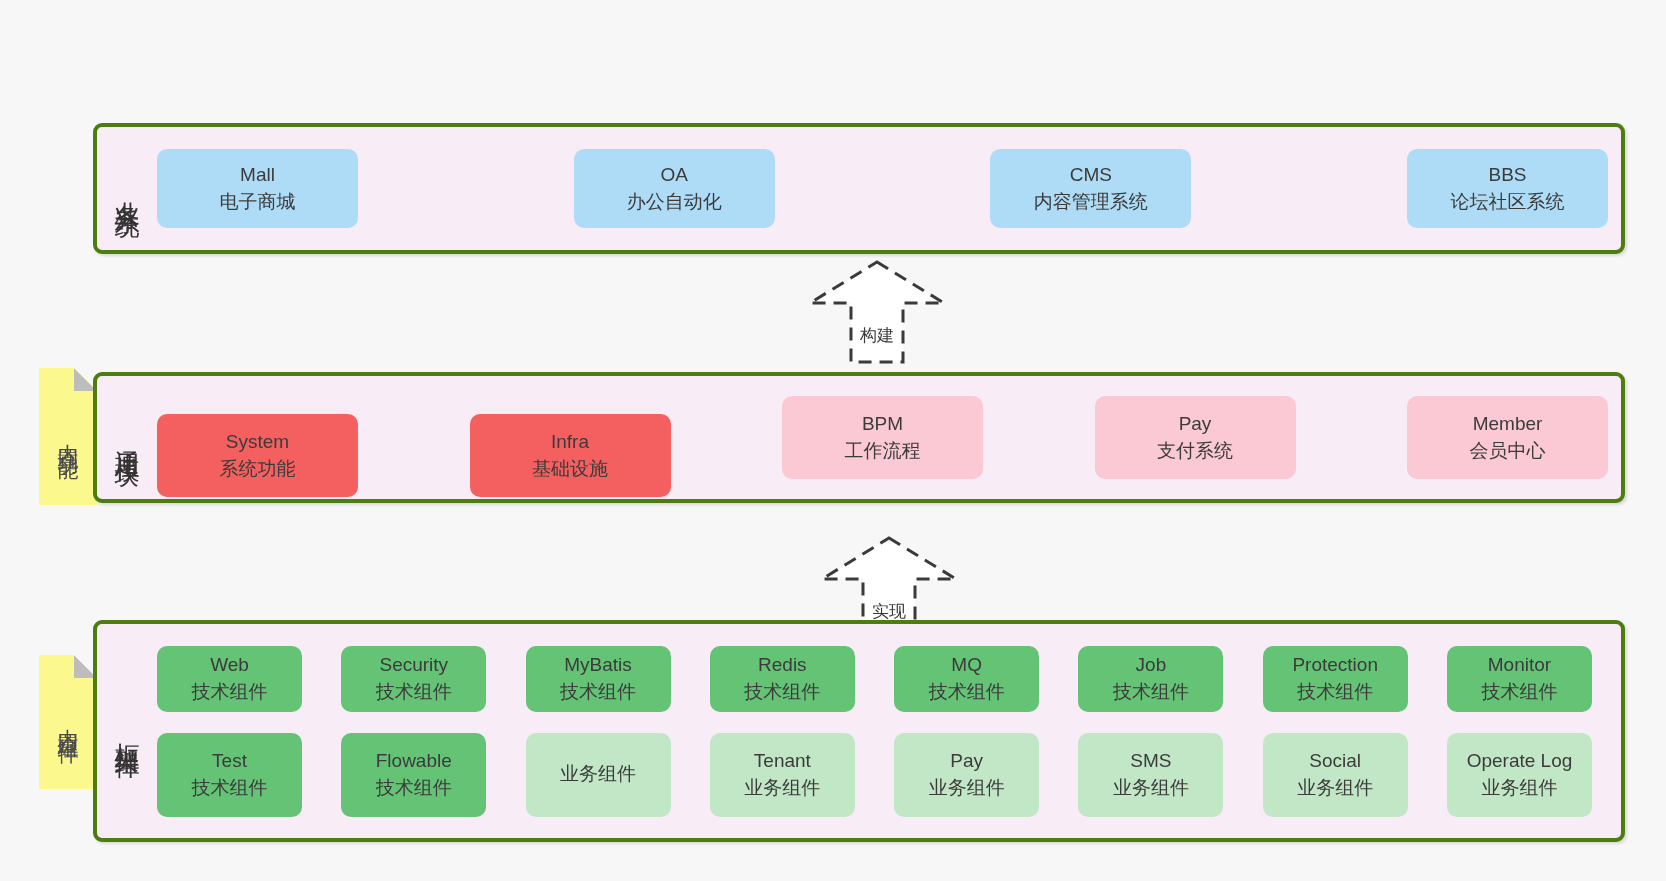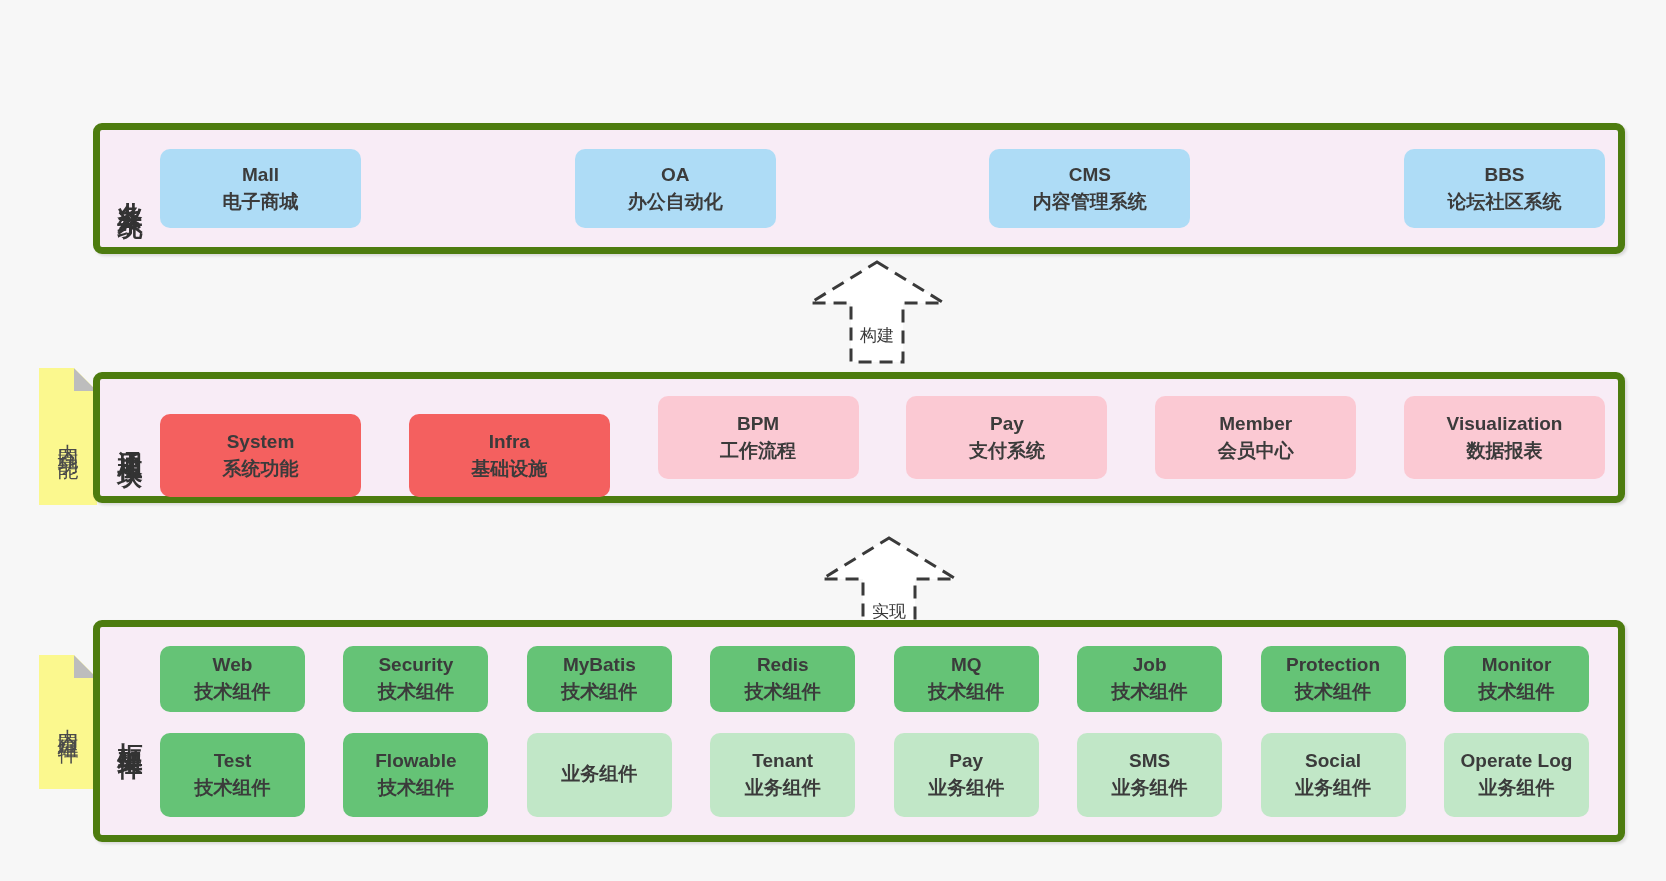--- a/index.html
+++ b/index.html
@@ -12,25 +12,24 @@
     position:relative;
     width:1666px;height:881px;
     background:#f7f7f7;
     overflow:hidden;
   }
   
   .band{
     position:absolute;
     left:93px;width:1532px;
     background:#f8ecf6;
-    border:7px solid #4d7c0f;
+    border:4px solid #4d7c0f;
     border-radius:9px;
     box-sizing:border-box;
     box-shadow:2px 2px 3px rgba(0,0,0,0.12);
-    font-weight:bold;
   }
   .vlabel{
     position:absolute;left:8px;top:0;bottom:0;width:46px;
     display:flex;align-items:center;justify-content:center;
     writing-mode:vertical-rl;text-orientation:upright;
     font-size:25px;letter-spacing:4px;color:#333;
   }
   .boxes{
     position:absolute;top:0;bottom:0;
     display:flex;align-items:center;justify-content:space-between;
@@ -145,24 +144,20 @@
         <span>工作流程</span>
       </div>
       <div class="bx c-pink">
         <span>Pay</span>
         <span>支付系统</span>
       </div>
       <div class="bx c-pink">
         <span>Member</span>
         <span>会员中心</span>
       </div>
-      <div class="bx c-pink">
-        <span>Visualization</span>
-        <span>数据报表</span>
-      </div>
     </div>
   </div>
 
   <div class="arrow" style="left:814px;top:536px;">
     <svg width="150" height="104" viewBox="0 0 150 104">
       <polygon points="75,2 142,43 101,43 101,102 49,102 49,43 8,43"></polygon>
     </svg>
     <div class="alabel">实现</div>
   </div>
 

